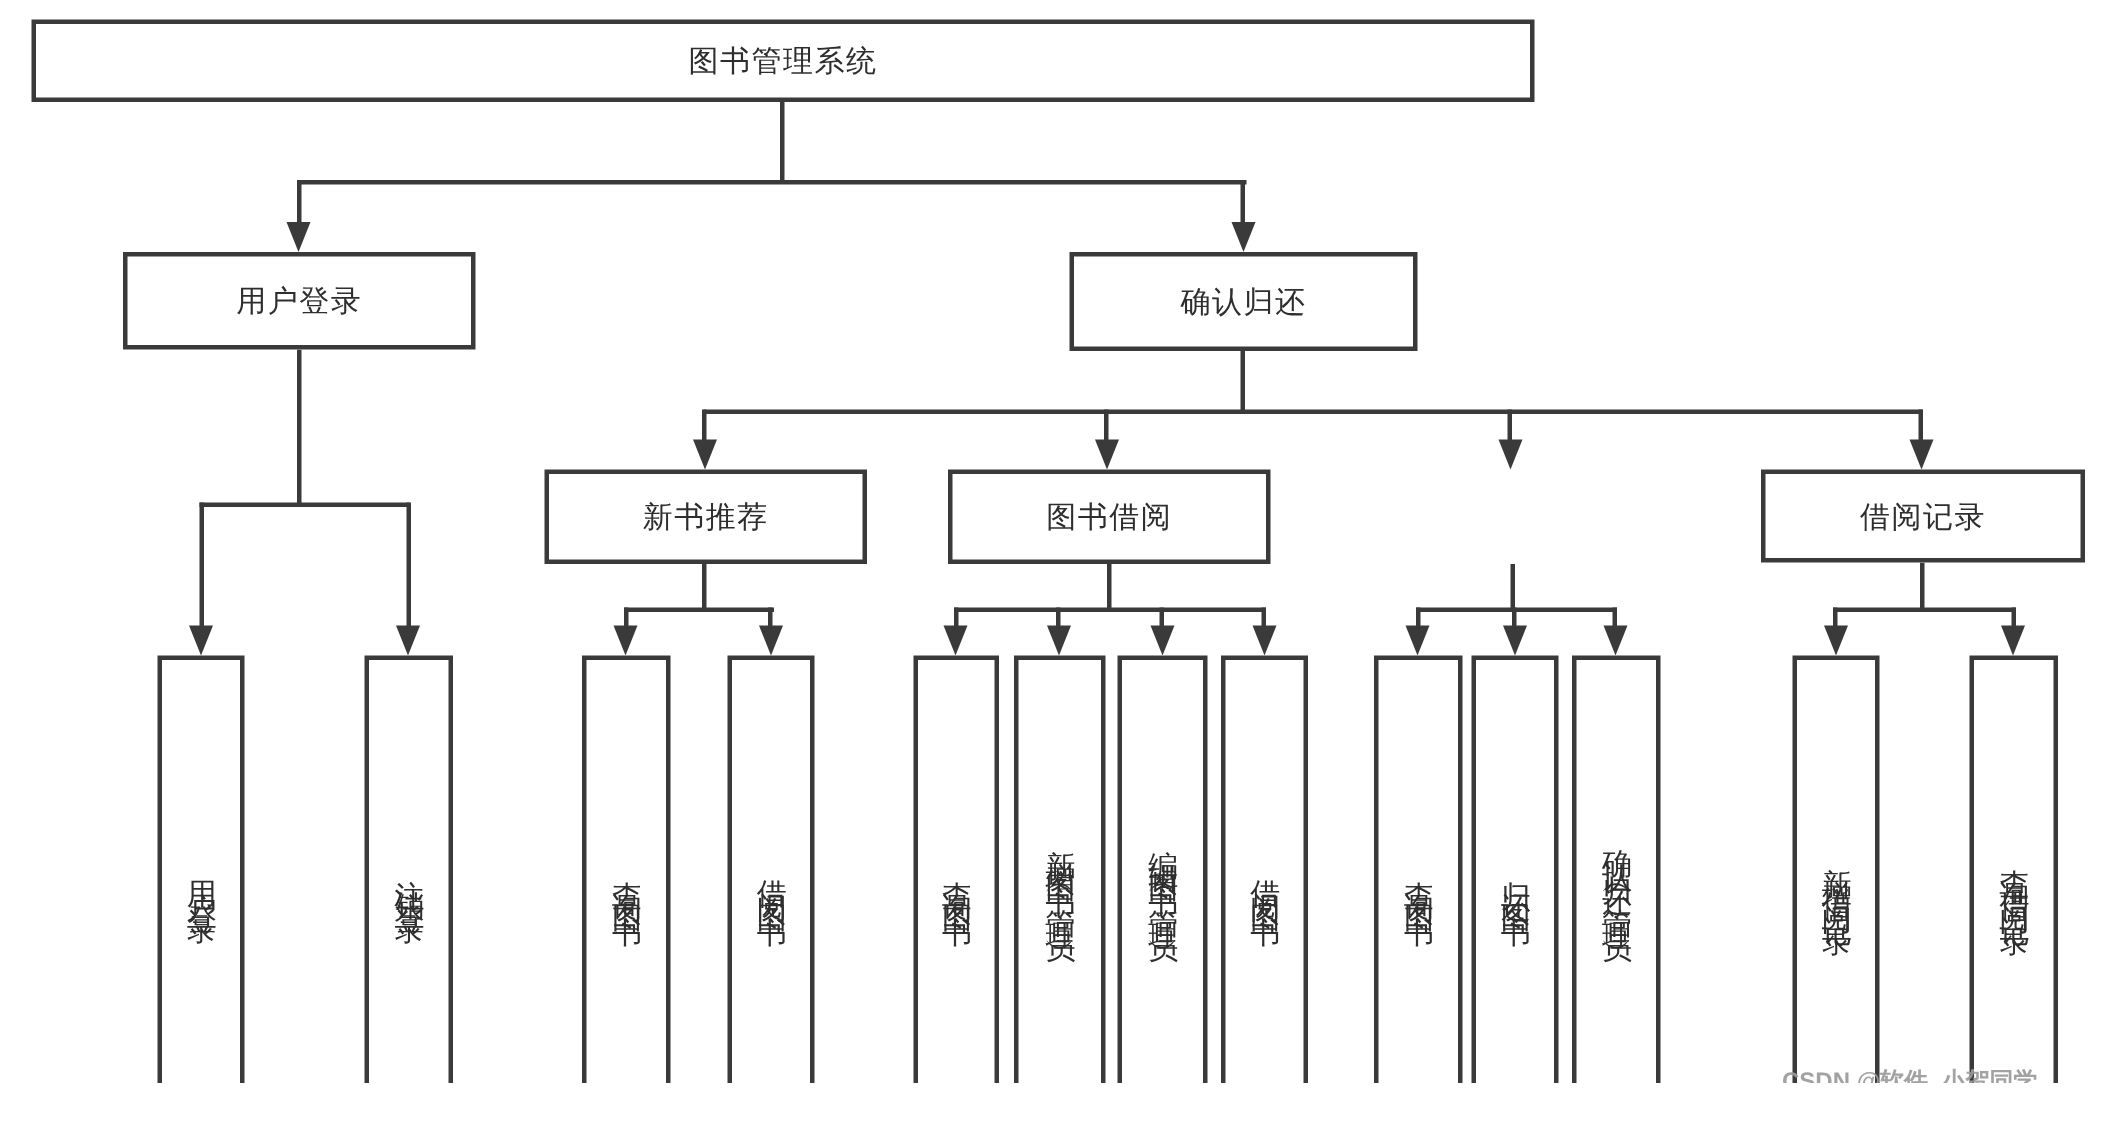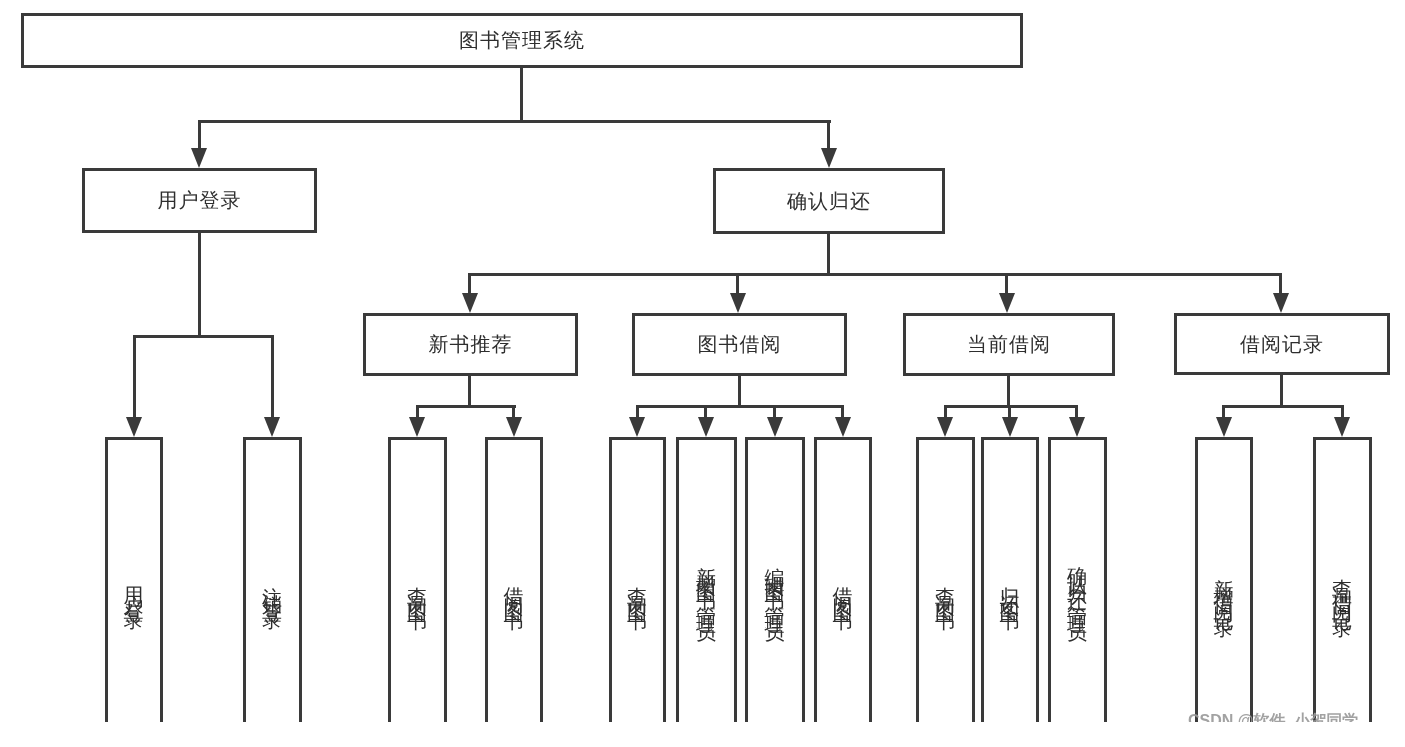--- a/index.html
+++ b/index.html
@@ -66,21 +66,20 @@
   <div class="arr" style="left:462px;top:293px;"></div>
   <div class="vl" style="left:736px;top:273px;height:24px;"></div>
   <div class="arr" style="left:730px;top:293px;"></div>
   <div class="vl" style="left:1005px;top:273px;height:24px;"></div>
   <div class="arr" style="left:999px;top:293px;"></div>
   <div class="vl" style="left:1279px;top:273px;height:24px;"></div>
   <div class="arr" style="left:1273px;top:293px;"></div>
 
   <div class="box" style="left:363px;top:313px;width:215px;height:63px;">新书推荐</div>
   <div class="box" style="left:632px;top:313px;width:215px;height:63px;">图书借阅</div>
-  <div class="box" style="left:903px;top:313px;width:212px;height:63px;">当前借阅</div>
   <div class="box" style="left:1174px;top:313px;width:216px;height:62px;">借阅记录</div>
 
   <div class="vl" style="left:468px;top:376px;height:31px;"></div>
   <div class="hl" style="left:416px;top:405px;width:100px;"></div>
   <div class="vl" style="left:416px;top:405px;height:14px;"></div>
   <div class="arr" style="left:409px;top:417px;"></div>
   <div class="vl" style="left:512px;top:405px;height:14px;"></div>
   <div class="arr" style="left:506px;top:417px;"></div>
 
   <div class="vl" style="left:738px;top:376px;height:31px;"></div>

